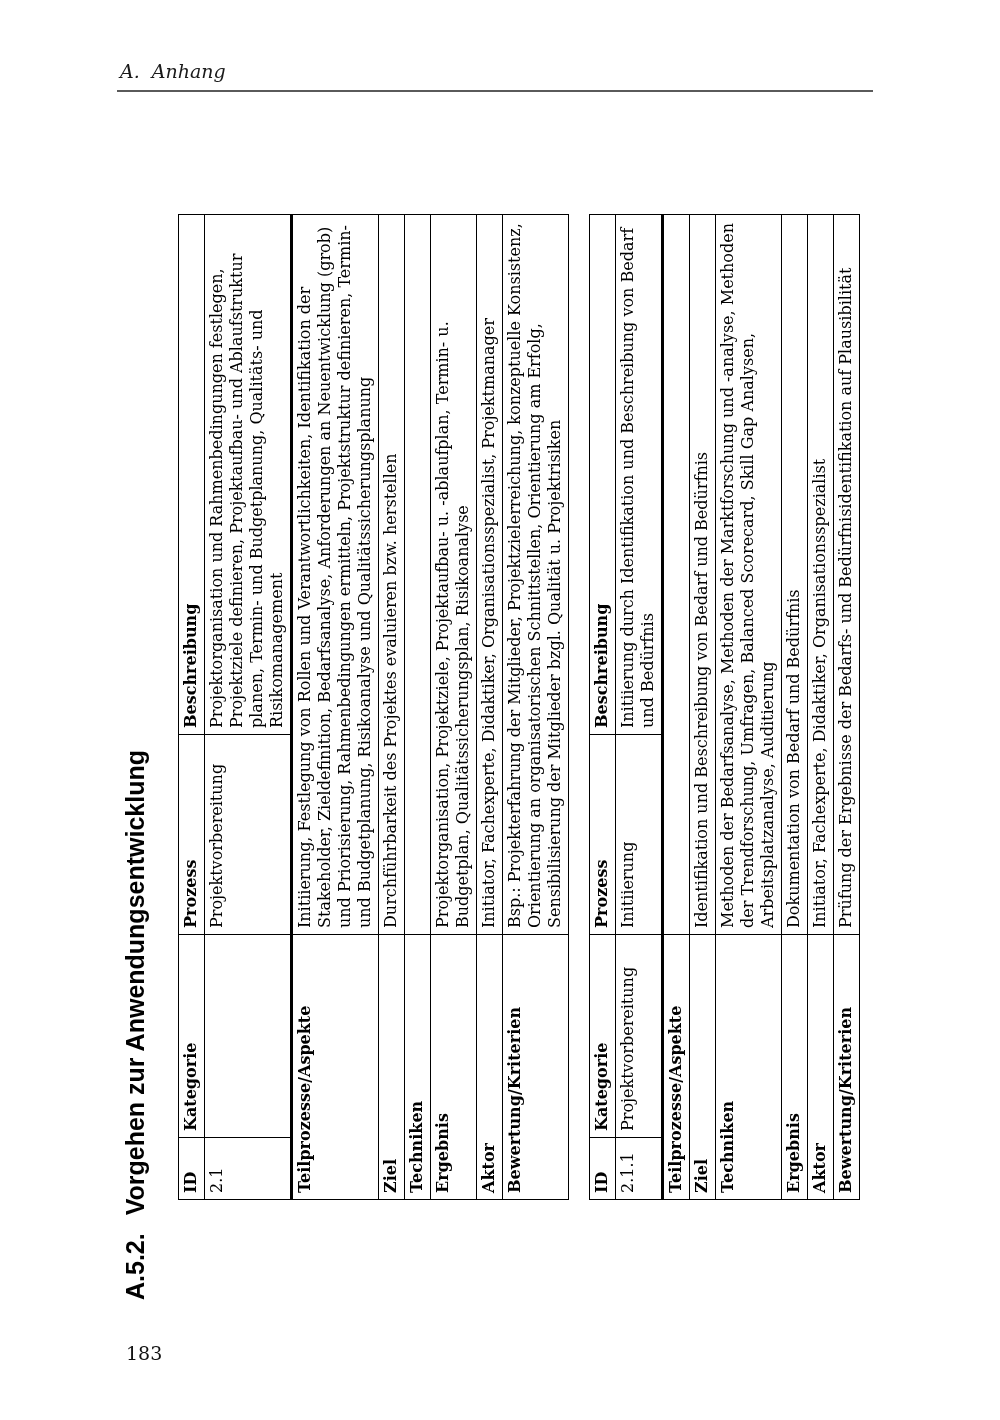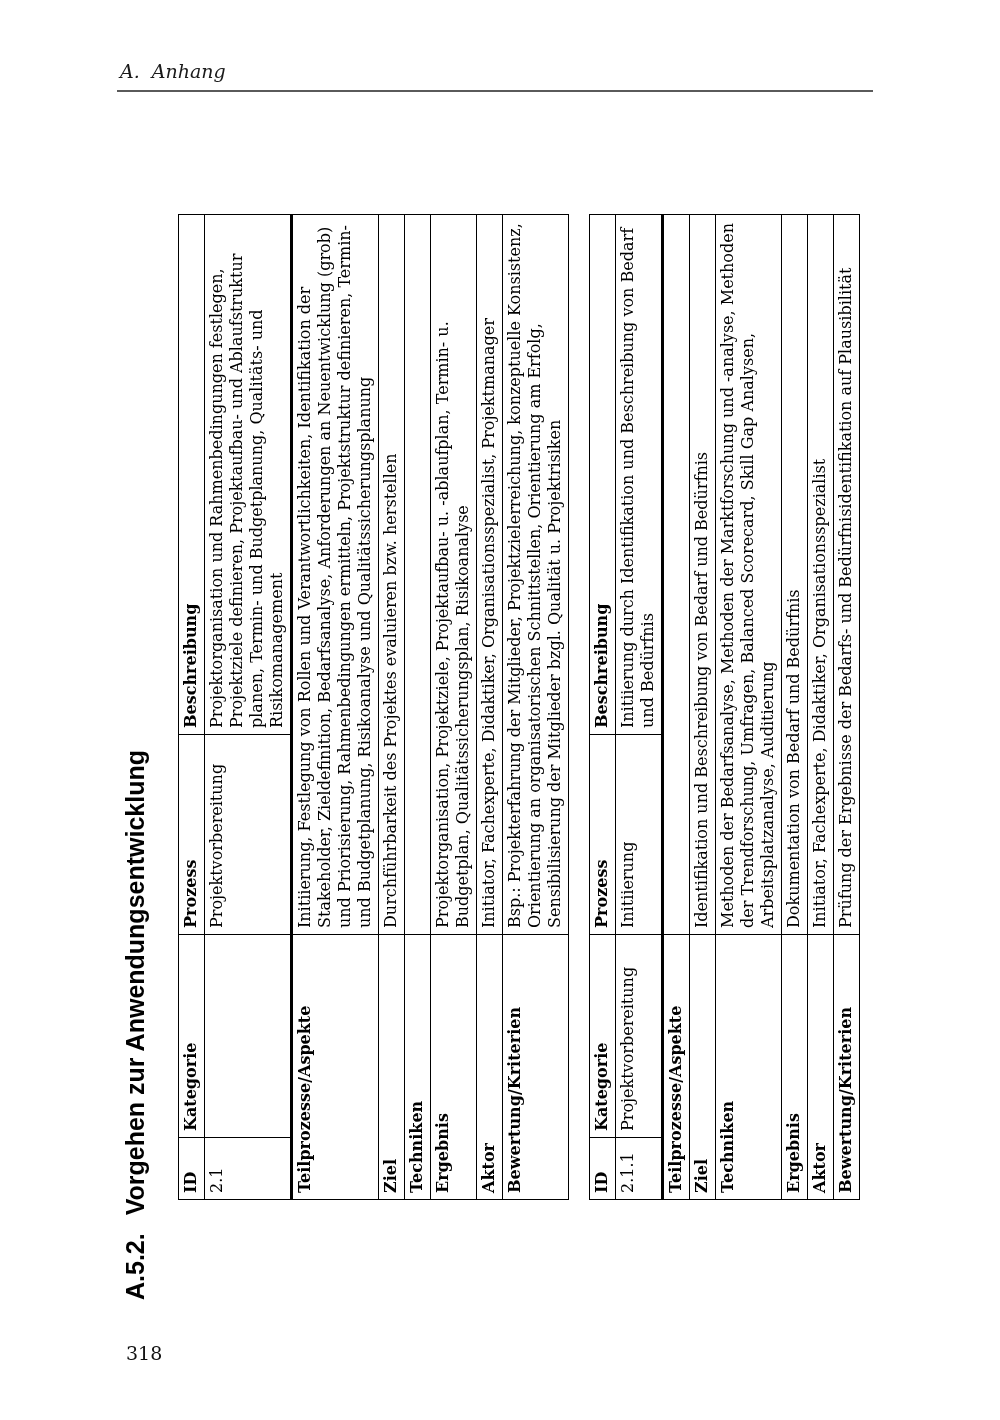--- a/index.html
+++ b/index.html
@@ -177,15 +177,15 @@
         </tr>
         <tr>
           <td class="lbl" colspan="2">Bewertung/Kriterien</td>
           <td class="just" colspan="2">Prüfung der Ergebnisse der Bedarfs- und Bedürfnisidentifikation auf Plausibilität</td>
         </tr>
       </tbody>
     </table>
 
   </div>
 
-  <div class="page-number">318</div>
+  <div class="page-number">183</div>
 
 </div>
 
 </body></html>

